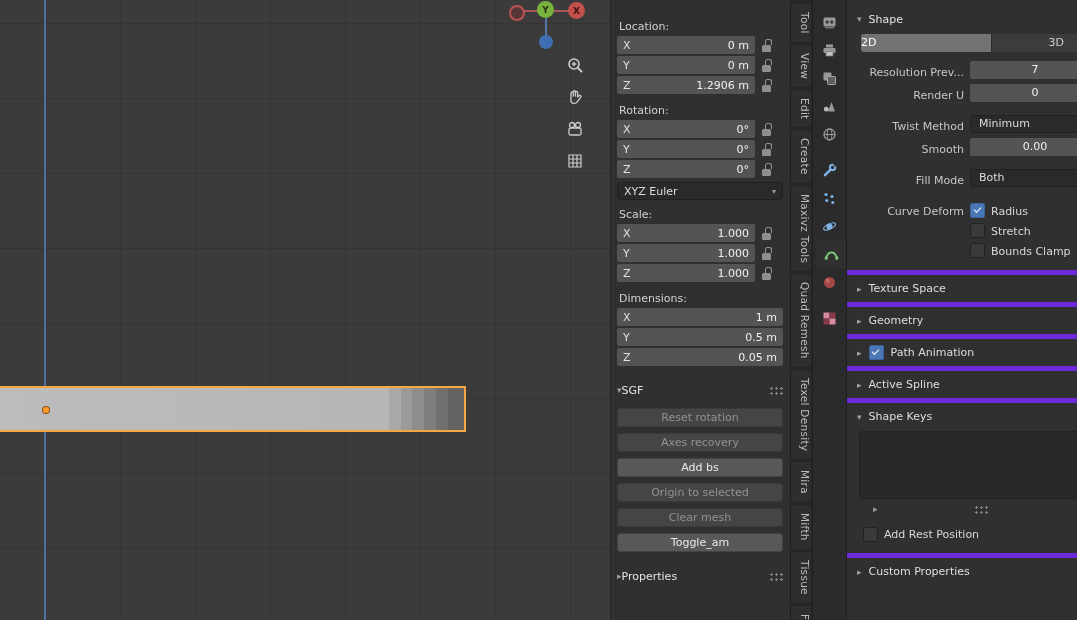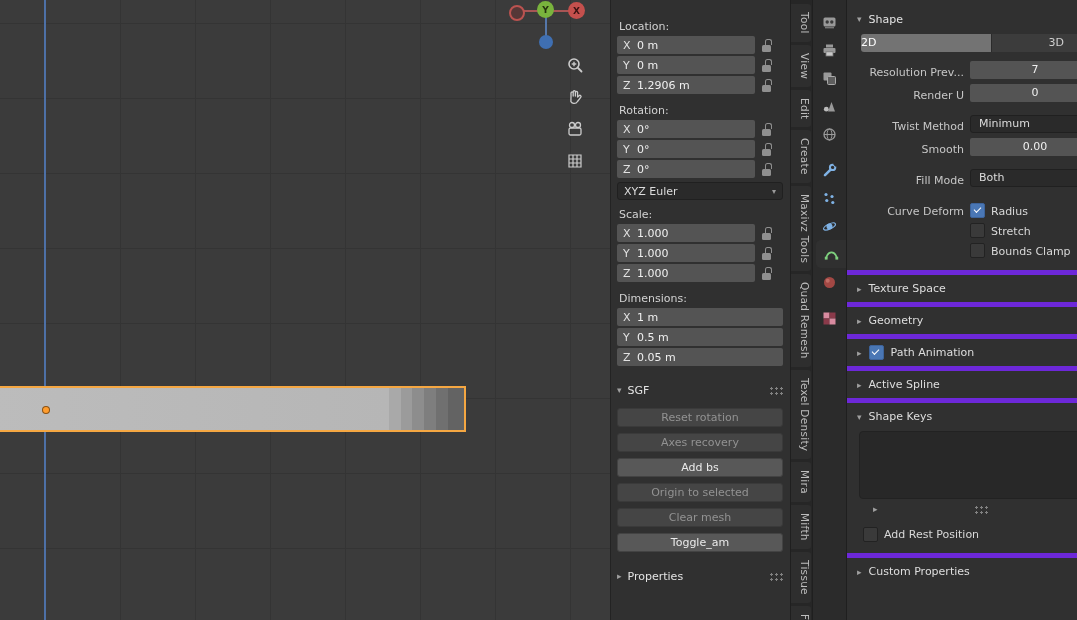--- a/index.html
+++ b/index.html
@@ -31,33 +31,33 @@
   .navbtn{width:22px;height:22px;display:flex;align-items:center;justify-content:center;border-radius:11px}
   
   .npanel{position:absolute;left:610px;top:0;width:180px;height:620px;background:#303030;border-left:1px solid #232323;
     box-sizing:border-box;padding:16px 6px 0 6px;overflow:hidden}
   .nlabel{color:#d2d2d2;padding:4px 0 3px 2px}
   .frow{display:flex;align-items:center;margin-bottom:2px;height:18px}
   .numfield{flex:none;width:138px;background:#545454;border-radius:2px;display:flex;align-items:center;
     padding:0 6px;height:18px;box-sizing:border-box}
   .numfield.wide{width:166px}
   .fax{color:#e2e2e2;width:14px;flex:none}
-  .fval{flex:1;color:#f0f0f0}
+  .fval{flex:1;text-align:right;color:#f0f0f0}
   .lock{width:13px;height:15px;position:relative;margin-left:5px;flex:none}
   .lock::before{content:"";position:absolute;left:5px;top:1px;width:5px;height:5px;border:1.5px solid #8f8f8f;
     border-bottom:none;border-radius:2.5px 2.5px 0 0}
   .lock::after{content:"";position:absolute;left:2px;top:7px;width:9px;height:7px;background:#8f8f8f;border-radius:1.5px}
   .ndrop{width:166px;height:18px;background:#2a2a2a;border:1px solid #202020;border-radius:3px;display:flex;
     align-items:center;padding:0 6px;box-sizing:border-box;color:#dcdcdc;margin:4px 0 2px 0}
   .ddc{margin-left:auto;color:#9a9a9a;font-size:8px}
   .ddc::before{content:"▾"}
   .cv,.cr{color:#9f9f9f;font-size:9px;flex:none}
   .cv::before{content:"▾"}
   .cr::before{content:"▸"}
-  .nhdr{display:flex;align-items:center;gap:6px;margin-top:14px;height:20px;color:#e3e3e3}
+  .nhdr{display:flex;align-items:center;margin-top:14px;height:20px;color:#e3e3e3}
   .nhdr .grip{margin-left:auto}
   .grip{width:15px;height:9px;flex:none;
     background-image:radial-gradient(circle,#828282 1px,transparent 1.3px);background-size:5px 5px}
   .btn{width:166px;height:19px;border-radius:3px;background:#585858;color:#eaeaea;display:flex;align-items:center;
     justify-content:center;margin-top:6px;box-sizing:border-box;border:1px solid #434343;cursor:default}
   .btn.dim{background:#454545;color:#929292;border-color:#3a3a3a}
   
   .tabstrip{position:absolute;left:790px;top:0;width:22px;height:620px;background:#262626;border-left:1px solid #1f1f1f;
     display:flex;flex-direction:column;gap:3px;padding-top:4px;box-sizing:border-box;overflow:hidden}
   .vtab{writing-mode:vertical-rl;font-size:10.5px;color:#bdbdbd;background:#2e2e2e;border-radius:0 3px 3px 0;

